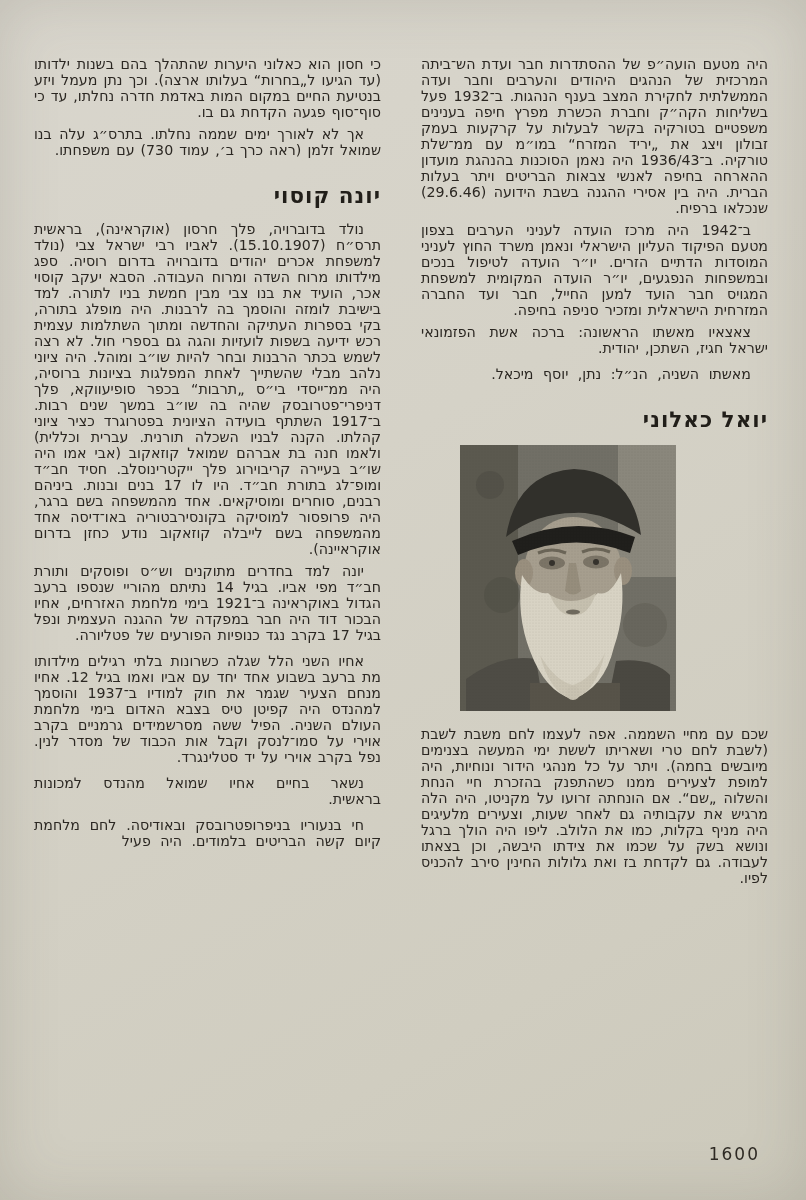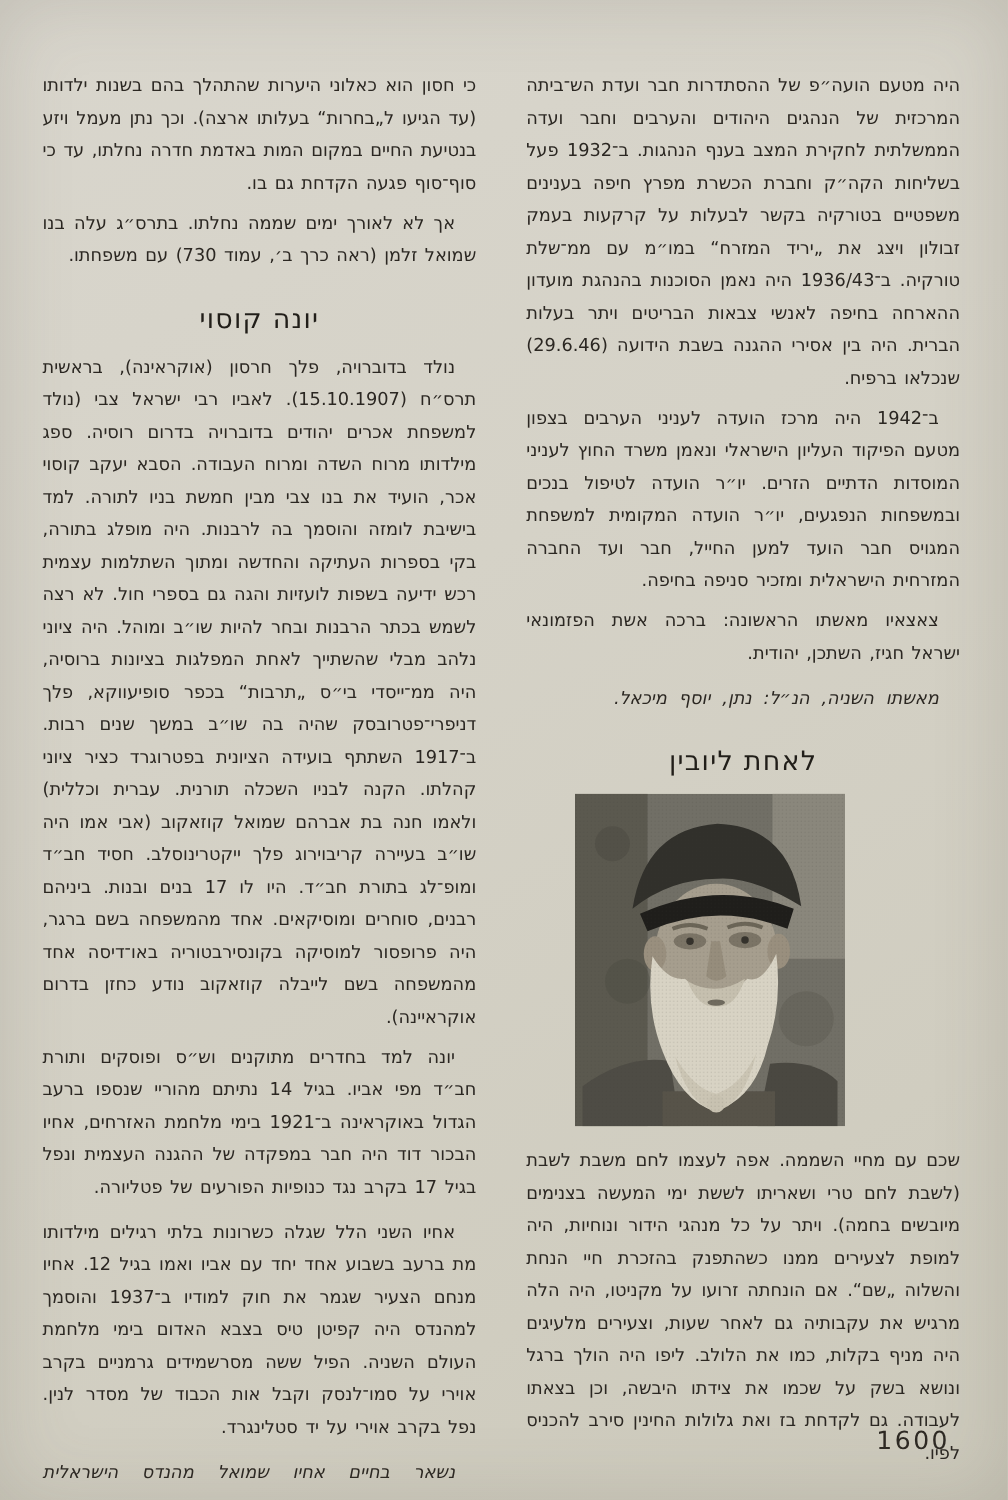--- a/index.html
+++ b/index.html
@@ -26,63 +26,62 @@
   .columns {
     display: flex;
     gap: 40px;
     padding: 56px 38px 0 36px;
     align-items: flex-start;
   }
   .col { width: 347px; flex: 0 0 347px; }
   .col p {
     margin: 0 0 6px;
     font-size: 14.2px;
-    line-height: 26px;
+    line-height: 16px;
     text-align: justify;
     text-indent: 17px;
     word-spacing: 1.5px;
   }
   .col p.flush { text-indent: 0; }
   .col p.gap { margin-top: 10px; }
-  .col p.sparse { word-spacing: 5px; font-style: italic; }
+  .col p.sparse { word-spacing: 5px; }
   .article-title {
     font-size: 21.5px;
-    font-weight: normal;
-    text-align: center;
+    font-weight: bold;
     margin: 25px 0 13px;
     letter-spacing: 1px;
     color: #211e19;
   }
   figure.photo-wrap {
     width: 216px; height: 266px;
     margin: 13px 92px 15px auto;
     padding: 0;
   }
   .photo-wrap svg { display: block; width: 216px; height: 266px; }
   .page-number {
     position: absolute;
     bottom: 36px; right: 46px;
-    font-size: 20px;
+    font-size: 17px;
     letter-spacing: 2px;
     color: #2e2a24;
   }
 </style>
 </head>
 <body>
 
 <div class="page">
   <div class="columns">
 
     <section class="col">
       <p class="flush">היה מטעם הועה״פ של ההסתדרות חבר ועדת הש־ביתה המרכזית של הנהגים היהודים והערבים וחבר ועדה הממשלתית לחקירת המצב בענף הנהגות. ב־1932 פעל בשליחות הקה״ק וחברת הכשרת מפרץ חיפה בענינים משפטיים בטורקיה בקשר לבעלות על קרקעות בעמק זבולון ויצג את „יריד המזרח“ במו״מ עם ממ־שלת טורקיה. ב־1936/43 היה נאמן הסוכנות בהנהגת מועדון ההארחה בחיפה לאנשי צבאות הבריטים ויתר בעלות הברית. היה בין אסירי ההגנה בשבת הידועה (29.6.46) שנכלאו ברפיח.</p>
       <p>ב־1942 היה מרכז הועדה לעניני הערבים בצפון מטעם הפיקוד העליון הישראלי ונאמן משרד החוץ לעניני המוסדות הדתיים הזרים. יו״ר הועדה לטיפול בנכים ובמשפחות הנפגעים, יו״ר הועדה המקומית למשפחת המגויס חבר הועד למען החייל, חבר ועד החברה המזרחית הישראלית ומזכיר סניפה בחיפה.</p>
       <p>צאצאיו מאשתו הראשונה: ברכה אשת הפזמונאי ישראל חגיז, השתכן, יהודית.</p>
       <p class="gap sparse">מאשתו השניה, הנ״ל: נתן, יוסף מיכאל.</p>
 
-      <h2 class="article-title">לאחת ליובין</h2>
+      <h2 class="article-title">יואל כאלוני</h2>
 
 
       <figure class="photo-wrap">
         <svg viewBox="0 0 216 266" xmlns="http://www.w3.org/2000/svg">
           <defs>
             <pattern id="halftone" width="3" height="3" patternUnits="userSpaceOnUse">
               <circle cx="1" cy="1" r="0.55" fill="#3a3833"></circle>
             </pattern>
           </defs>
 
@@ -130,20 +129,20 @@
 
     <section class="col">
       <p class="flush">כי חסון הוא כאלוני היערות שהתהלך בהם בשנות ילדותו (עד הגיעו ל„בחרות“ בעלותו ארצה). וכך נתן מעמל ויזע בנטיעת החיים במקום המות באדמת חדרה נחלתו, עד כי סוף־סוף פגעה הקדחת גם בו.</p>
       <p>אך לא לאורך ימים שממה נחלתו. בתרס״ג עלה בנו שמואל זלמן (ראה כרך ב׳, עמוד 730) עם משפחתו.</p>
 
       <h2 class="article-title">יונה קוסוי</h2>
 
       <p>נולד בדוברויה, פלך חרסון (אוקראינה), בראשית תרס״ח (15.10.1907). לאביו רבי ישראל צבי (נולד למשפחת אכרים יהודים בדוברויה בדרום רוסיה. ספג מילדותו מרוח השדה ומרוח העבודה. הסבא יעקב קוסוי אכר, הועיד את בנו צבי מבין חמשת בניו לתורה. למד בישיבת לומזה והוסמך בה לרבנות. היה מופלג בתורה, בקי בספרות העתיקה והחדשה ומתוך השתלמות עצמית רכש ידיעה בשפות לועזיות והגה גם בספרי חול. לא רצה לשמש בכתר הרבנות ובחר להיות שו״ב ומוהל. היה ציוני נלהב מבלי שהשתייך לאחת המפלגות בציונות ברוסיה, היה ממ־ייסדי בי״ס „תרבות“ בכפר סופיעווקא, פלך דניפרי־פטרובסק שהיה בה שו״ב במשך שנים רבות. ב־1917 השתתף בועידה הציונית בפטרוגרד כציר ציוני קהלתו. הקנה לבניו השכלה תורנית. עברית וכללית) ולאמו חנה בת אברהם שמואל קוזאקוב (אבי אמו היה שו״ב בעיירה קריבוירוג פלך ייקטרינוסלב. חסיד חב״ד ומופ־לג בתורת חב״ד. היו לו 17 בנים ובנות. ביניהם רבנים, סוחרים ומוסיקאים. אחד מהמשפחה בשם ברגר, היה פרופסור למוסיקה בקונסירבטוריה באו־דיסה אחד מהמשפחה בשם לייבלה קוזאקוב נודע כחזן בדרום אוקראיינה).</p>
       <p>יונה למד בחדרים מתוקנים וש״ס ופוסקים ותורת חב״ד מפי אביו. בגיל 14 נתיתם מהוריי שנספו ברעב הגדול באוקראינה ב־1921 בימי מלחמת האזרחים, אחיו הבכור דוד היה חבר במפקדה של ההגנה העצמית ונפל בגיל 17 בקרב נגד כנופיות הפורעים של פטליורה.</p>
       <p class="gap">אחיו השני הלל שגלה כשרונות בלתי רגילים מילדותו מת ברעב בשבוע אחד יחד עם אביו ואמו בגיל 12. אחיו מנחם הצעיר שגמר את חוק למודיו ב־1937 והוסמך למהנדס היה קפיטן טיס בצבא האדום בימי מלחמת העולם השניה. הפיל ששה מסרשמידים גרמניים בקרב אוירי על סמו־לנסק וקבל אות הכבוד של מסדר לנין. נפל בקרב אוירי על יד סטלינגרד.</p>
-      <p class="gap sparse">נשאר בחיים אחיו שמואל מהנדס הישראלית במוסקבה.</p>
+      <p class="gap sparse">נשאר בחיים אחיו שמואל מהנדס למכונות בראשית.</p>
       <p class="gap sparse">חי בנעוריו בניפרופטרובסק ובאודיסה. לחם מלחמת קיום קשה הבריטים בלמודים. היה פעיל</p>
     </section>
 
   </div>
 
   <div class="page-number">1600</div>
 </div>
 
 </body></html>

